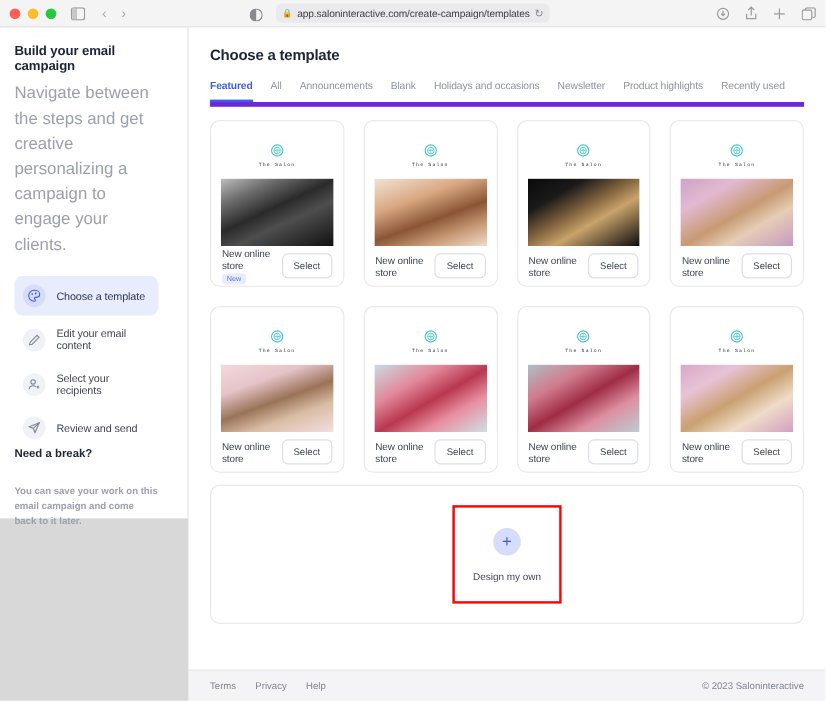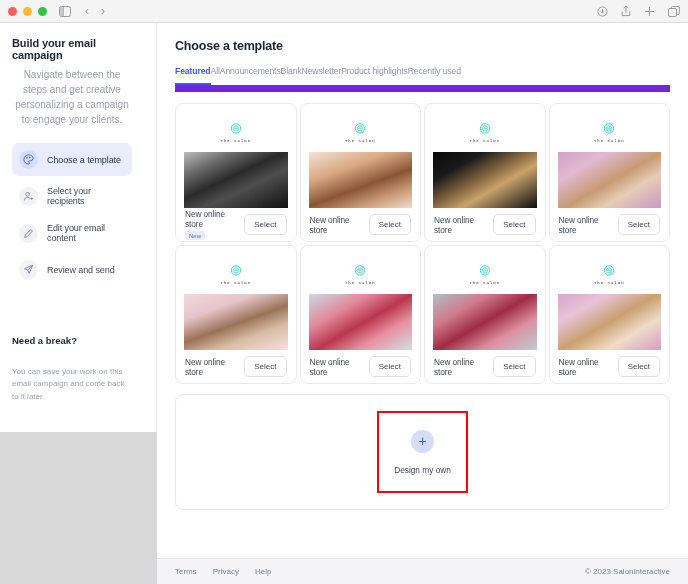--- a/index.html
+++ b/index.html
@@ -82,23 +82,22 @@
     height: 409px;
     border-right: 1px solid #e9e9ec;
     padding: 14px 24px 0 12px;
     display: flex; flex-direction: column;
   }
   .sb-title {
     font-size: 11px; font-weight: bold; color: #1c2536;
     margin-bottom: 6px; letter-spacing: -0.1px;
   }
   .sb-sub {
-    font-size: 10px; color: #9aa0ae; line-height: 1.5;
+    font-size: 14px; color: #9aa0ae; line-height: 1.5;
     margin-bottom: 16px;
-    text-align: center;
   }
   .steps { display: flex; flex-direction: column; gap: 3px; }
   .step {
     display: flex; align-items: center; gap: 9px;
     padding: 7px 7px;
     border-radius: 7px;
     cursor: pointer;
   }
   .step.active { background: #e8ecfd; }
   .step-icon {
@@ -107,21 +106,21 @@
     display: flex; align-items: center; justify-content: center;
     flex: 0 0 19px;
     color: #7e8596;
   }
   .step.active .step-icon { background: #d5ddfb; color: #3f5de0; }
   .step-label { font-size: 9px; color: #3f4758; letter-spacing: -0.1px; }
   .step.active .step-label { color: #2b3550; }
 
   .break-box { margin-top: auto; padding-bottom: 18px; }
   .break-title { font-size: 9.5px; font-weight: bold; color: #1c2536; margin-bottom: 20px; }
-  .break-text { font-size: 8px; color: #9aa0ae; line-height: 1.55; margin-bottom: 11px; }
+  .break-text { font-size: 8px; color: #9aa0ae; line-height: 1.55; margin-bottom: 11px; font-weight: bold; }
   .save-btn {
     display: inline-block;
     font-size: 9px; color: #3f4758;
     background: #fff;
     border: 1px solid #dcdfe6;
     border-radius: 6px;
     padding: 6px 11px;
     cursor: pointer;
   }
 
@@ -132,36 +131,36 @@
     background: #ffffff;
   }
   .main-scroll { flex: 1; overflow: hidden; padding: 0 0 0 0; }
   .main-head { padding: 16px 18px 0 18px; }
   .page-title {
     font-size: 12.5px; font-weight: bold; color: #1c2536;
     letter-spacing: -0.2px;
     margin-bottom: 13px;
   }
   .tabs {
-    display: flex; align-items: flex-end; 
-    border-bottom: 7px solid #6d28d9;
+    display: flex; align-items: flex-end; gap: 15px;
+    border-bottom: 4px solid #6d28d9;
   }
   .tab {
     font-size: 8.6px; color: #8d93a1;
     padding-bottom: 7px;
     cursor: pointer; white-space: nowrap;
     border-bottom: 2px solid transparent;
     letter-spacing: -0.1px;
   }
   .tab.active { color: #3f5de0; border-bottom-color: #3f5de0; font-weight: bold; }
 
   .grid {
     display: grid;
     grid-template-columns: repeat(4, 1fr);
-    gap: 3px;
+    gap: 16px;
     padding: 11px 18px 10px 18px;
   }
   .card {
     background: #fff;
     border: 1px solid #e9e9ec;
     border-radius: 8px;
     overflow: hidden;
     display: flex; flex-direction: column;
     height: 139px;
     cursor: pointer;
@@ -276,20 +275,33 @@
           <rect x="0.5" y="0.5" width="11" height="10" rx="2" fill="none" stroke="#9a9a9e"></rect>
           <line x1="4.3" y1="0.5" x2="4.3" y2="10.5" stroke="#9a9a9e"></line>
           <rect x="1" y="1" width="3.3" height="9" fill="#c9c9cc"></rect>
         </svg>
     </span>
     <div class="nav-arrows">
       <span>‹</span>
       <span>›</span>
     </div>
 
+    <div class="addr-wrap">
+      <span class="chrome-icon appearance-icon">
+        <svg width="11" height="11" viewBox="0 0 11 11">
+            <circle cx="5.5" cy="5.5" r="5" fill="none" stroke="#8a8a8e"></circle>
+            <path d="M5.5 0.5 A5 5 0 0 0 5.5 10.5 Z" fill="#8a8a8e"></path>
+          </svg>
+      </span>
+      <div class="addr">
+        <span class="lock">🔒</span>
+        <span class="url">app.saloninteractive.com/create-campaign/templates</span>
+        <span class="reload">↻</span>
+      </div>
+    </div>
 
     <div class="chrome-right">
       <span class="chrome-icon">
         <svg width="11" height="11" viewBox="0 0 11 11">
             <circle cx="5.5" cy="5.5" r="4.6" fill="none" stroke="#9a9a9e"></circle>
             <path d="M5.5 3 V7 M3.8 5.4 L5.5 7.1 L7.2 5.4" fill="none" stroke="#9a9a9e"></path>
           </svg>
       </span>
       <span class="chrome-icon">
         <svg width="10" height="12" viewBox="0 0 10 12">
@@ -326,35 +338,35 @@
                   <circle cx="4.2" cy="4.4" r="0.8" fill="currentColor"></circle>
                   <circle cx="7.4" cy="3.9" r="0.8" fill="currentColor"></circle>
                 </svg>
             </span>
             <span class="step-label">Choose a template</span>
           </div>
 
           <div class="step">
             <span class="step-icon">
               <svg width="11" height="11" viewBox="0 0 12 12">
+                  <path d="M8.6 1.6 10.4 3.4 4.2 9.6 1.8 10.2 2.4 7.8Z" fill="none" stroke="currentColor" stroke-width="1"></path>
+                </svg>
+            </span>
+            <span class="step-label">Edit your email content</span>
+          </div>
+
+          <div class="step">
+            <span class="step-icon">
+              <svg width="11" height="11" viewBox="0 0 12 12">
                   <circle cx="5" cy="3.6" r="2" fill="none" stroke="currentColor"></circle>
                   <path d="M1.5 10.3c0-2 1.6-3.3 3.5-3.3 1 0 1.9.3 2.5.9" fill="none" stroke="currentColor"></path>
                   <path d="M8.2 8.3 10.6 8.3 M9.4 7.1 9.4 9.5" stroke="currentColor"></path>
                 </svg>
             </span>
             <span class="step-label">Select your recipients</span>
-          </div>
-
-          <div class="step">
-            <span class="step-icon">
-              <svg width="11" height="11" viewBox="0 0 12 12">
-                  <path d="M8.6 1.6 10.4 3.4 4.2 9.6 1.8 10.2 2.4 7.8Z" fill="none" stroke="currentColor" stroke-width="1"></path>
-                </svg>
-            </span>
-            <span class="step-label">Edit your email content</span>
           </div>
 
           <div class="step">
             <span class="step-icon">
               <svg width="11" height="11" viewBox="0 0 12 12">
                   <path d="M10.6 1.4 1.6 5.1 5.2 6.6 6.7 10.3Z" fill="none" stroke="currentColor"></path>
                   <path d="M5.2 6.6 10.6 1.4" stroke="currentColor"></path>
                 </svg>
             </span>
             <span class="step-label">Review and send</span>
@@ -370,20 +382,21 @@
 
     <main class="main">
       <div class="main-scroll">
         <div class="main-head">
           <div class="page-title">Choose a template</div>
           <div class="tabs">
             <div class="tab active">Featured</div>
             <div class="tab">All</div>
             <div class="tab">Announcements</div>
             <div class="tab">Blank</div>
+            <div class="tab">Holidays and occasions</div>
             <div class="tab">Newsletter</div>
             <div class="tab">Product highlights</div>
             <div class="tab">Recently used</div>
           </div>
         </div>
 
         <div class="grid" id="template-grid">
             <div class="card">
               <div class="preview">
                 <div class="prev-head">

